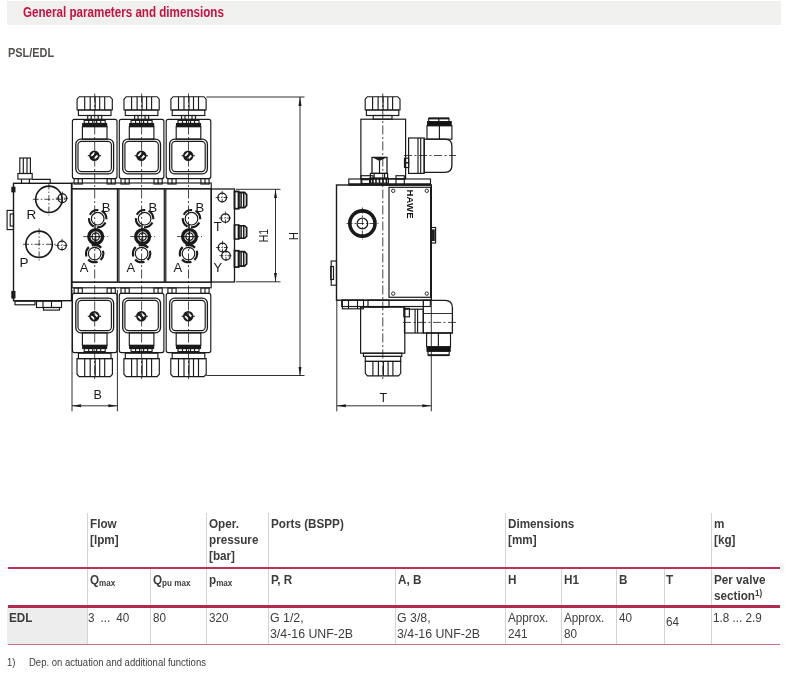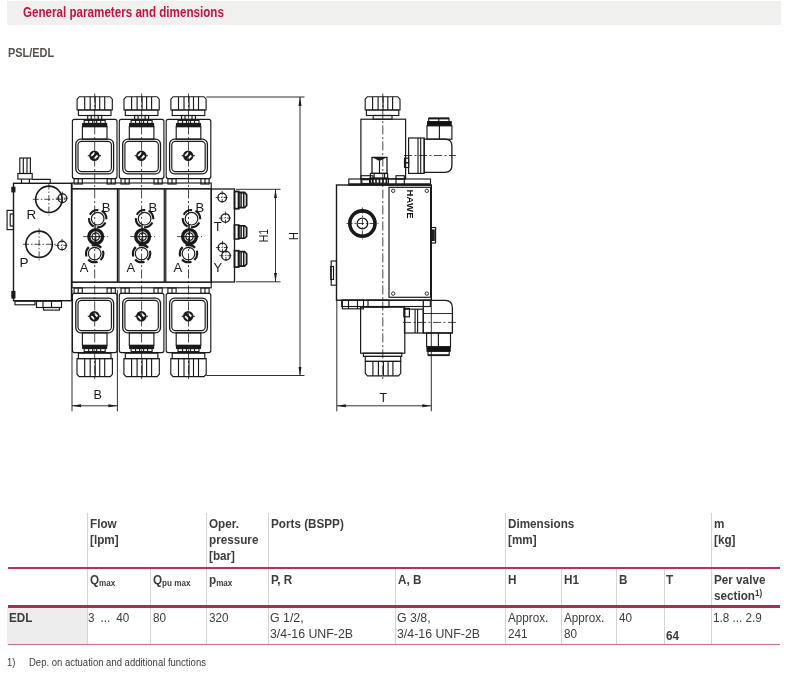--- a/index.html
+++ b/index.html
@@ -335,18 +335,18 @@
   <div class="cell" style="left:208.5px;top:609.5px;">320</div>
   <div class="cell" style="left:269.8px;top:609.5px;transform:scaleX(.95);">G 1/2,
 3/4-16 UNF-2B</div>
   <div class="cell" style="left:397px;top:609.5px;transform:scaleX(.95);">G 3/8,
 3/4-16 UNF-2B</div>
   <div class="cell" style="left:508.3px;top:609.5px;">Approx.
 241</div>
   <div class="cell" style="left:564px;top:609.5px;">Approx.
 80</div>
   <div class="cell" style="left:618.5px;top:609.5px;">40</div>
-  <div class="cell" style="left:665.8px;top:628px;font-weight:bold;">64</div>
+  <div class="cell" style="left:665.8px;top:614px;">64</div>
   <div class="cell" style="left:712.5px;top:609.5px;">1.8 ... 2.9</div>
 </div>
 
 <div class="foot" style="left:7.3px;top:657px;">1)</div>
 <div class="foot" style="left:28.6px;top:657px;">Dep. on actuation and additional functions</div>
 
 </body></html>

